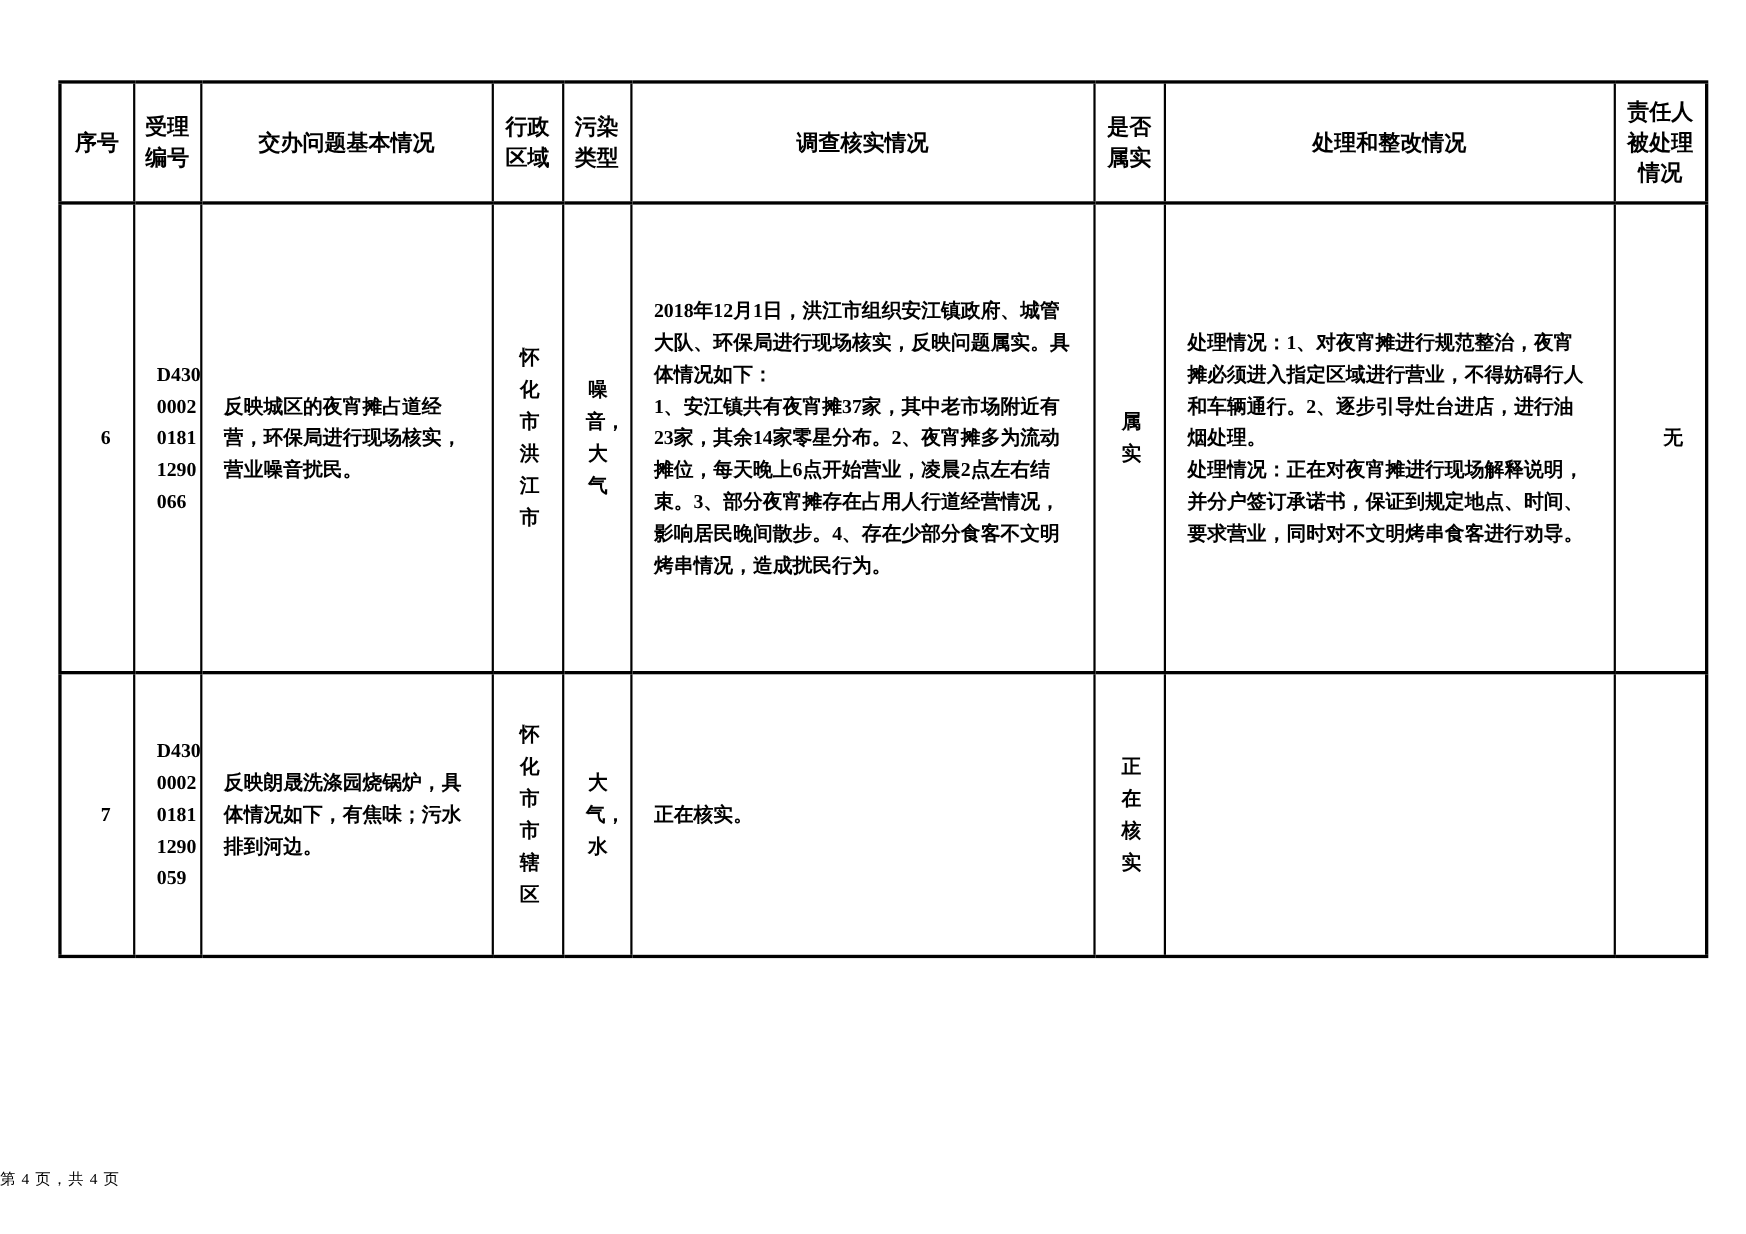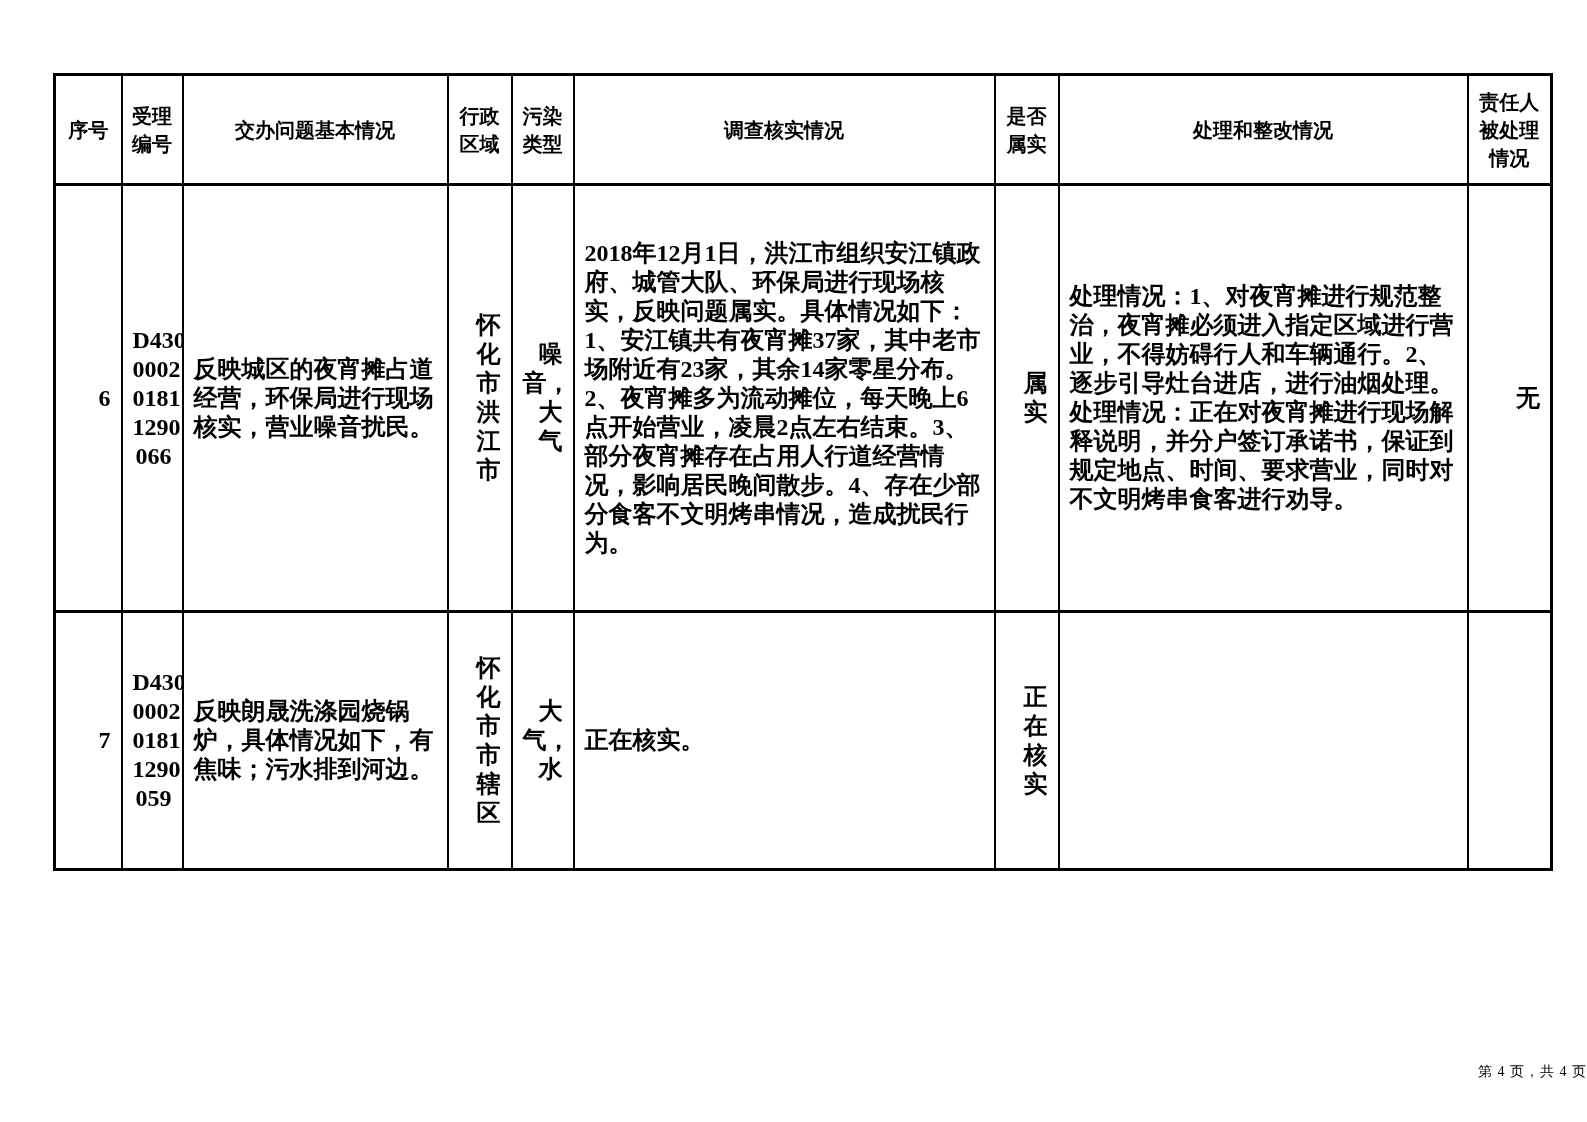--- a/index.html
+++ b/index.html
@@ -32,24 +32,24 @@
   }
   .doc-table th {
     font-size: 20px;
     line-height: 28px;
     font-weight: 700;
     text-align: center;
     white-space: pre-line;
     padding: 2px;
   }
   .doc-table td {
-    font-size: 24px;
+    font-size: 18px;
     line-height: 29px;
     font-weight: 600;
-    padding: 10px;
+    padding: 20px;
   }
   .c-center {
     text-align: right;
     white-space: pre-line;
   }
   .c-left {
     text-align: left;
     padding: 4px 8px;
   }
   .prewrap {
@@ -59,21 +59,21 @@
     padding: 4px 12px;
   }
   .hard-label {
     font-weight: 700;
   }
   .page-footer {
     position: absolute;
     top: 1063px;
     left: 0;
     width: 100%;
-    text-align: right;
+    text-align: left;
     font-size: 14px;
     font-weight: 400;
     letter-spacing: 1px;
   }
 </style>
 </head>
 <body>
 
 <table class="doc-table">
   <colgroup>

